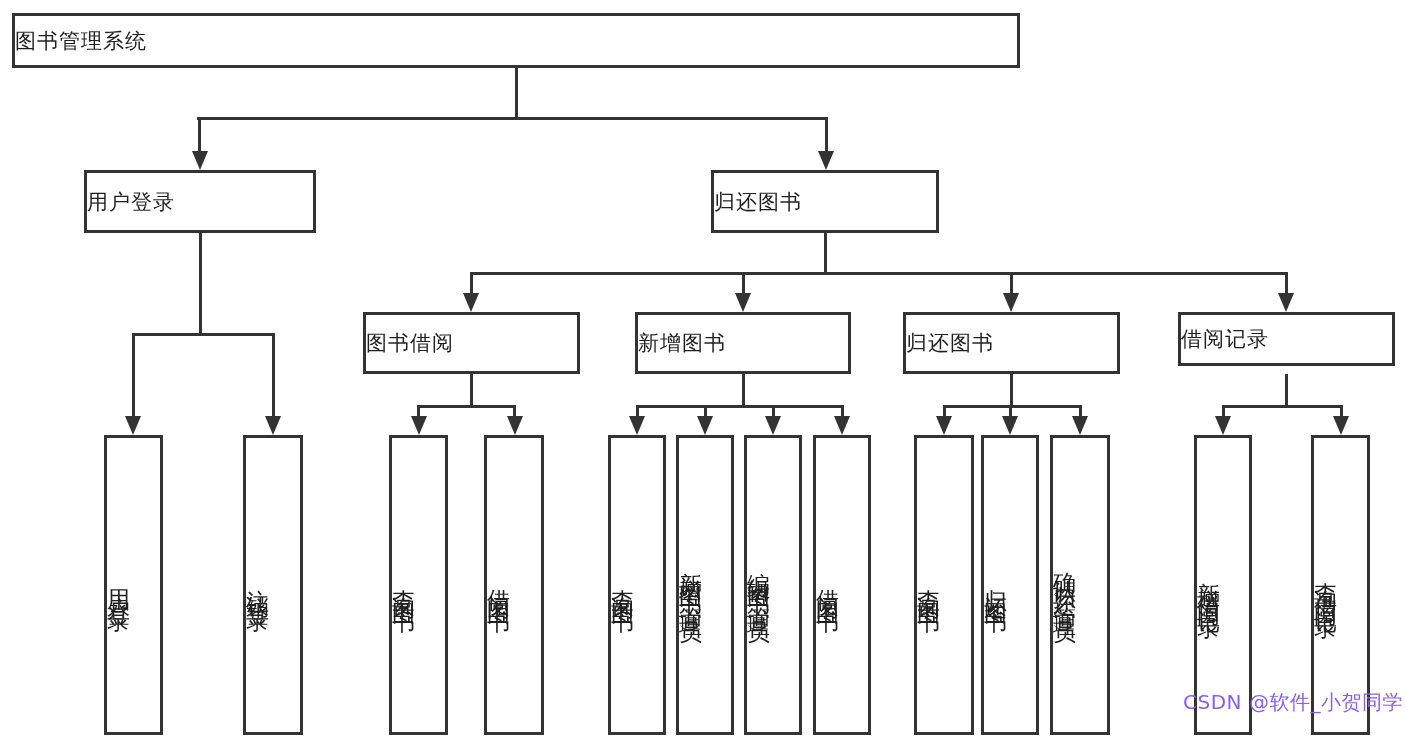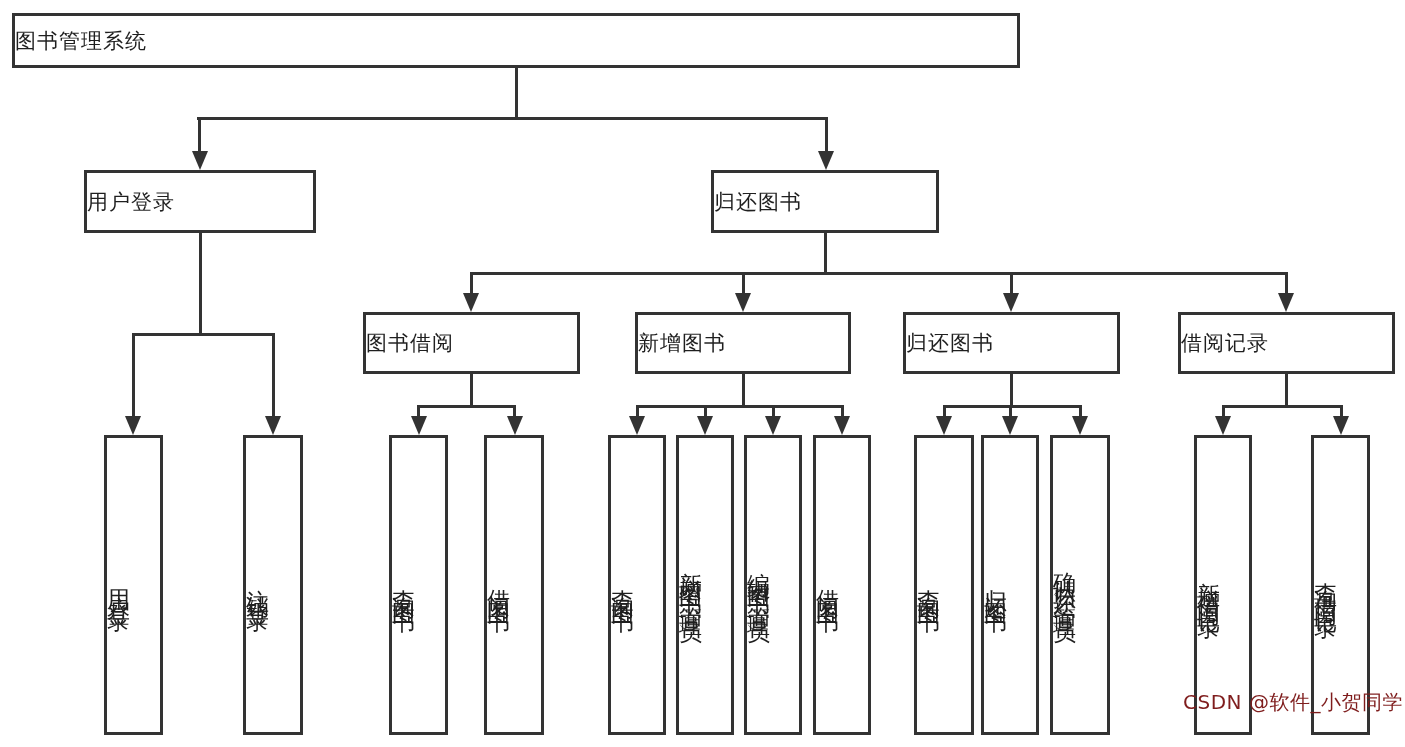--- a/index.html
+++ b/index.html
@@ -42,21 +42,21 @@
   .arrow{
     position:absolute;width:0;height:0;
     border-left:8px solid transparent;
     border-right:8px solid transparent;
     border-top:19px solid var(--stroke);
   }
   
   .watermark{
     position:absolute;left:1183px;top:689px;
     font-size:20px;letter-spacing:0.5px;
-    color:#7f1d1d;white-space:nowrap;
+    color:#8b5cf6;white-space:nowrap;
   }
 </style>
 </head>
 <body>
 
 <div class="stage">
 
   <div class="box" style="left:12px;top:13px;width:1008px;height:55px;">
     <span class="hlabel">图书管理系统</span>
   </div>
@@ -95,21 +95,21 @@
 
   <div class="box" style="left:363px;top:312px;width:217px;height:62px;">
     <span class="hlabel">图书借阅</span>
   </div>
   <div class="box" style="left:635px;top:312px;width:216px;height:62px;">
     <span class="hlabel">新增图书</span>
   </div>
   <div class="box" style="left:903px;top:312px;width:217px;height:62px;">
     <span class="hlabel">归还图书</span>
   </div>
-  <div class="box" style="left:1178px;top:312px;width:217px;height:62px;">
+  <div class="box" style="left:1178px;top:312px;width:217px;height:54px;">
     <span class="hlabel">借阅记录</span>
   </div>
 
   <div class="vline" style="left:469.5px;top:374px;height:34px;"></div>
   <div class="hline" style="left:417px;top:405px;width:99px;"></div>
   <div class="vline" style="left:417px;top:405px;height:13px;"></div>
   <div class="arrow" style="left:410.5px;top:416px;"></div>
   <div class="vline" style="left:513px;top:405px;height:13px;"></div>
   <div class="arrow" style="left:506.5px;top:416px;"></div>
 

